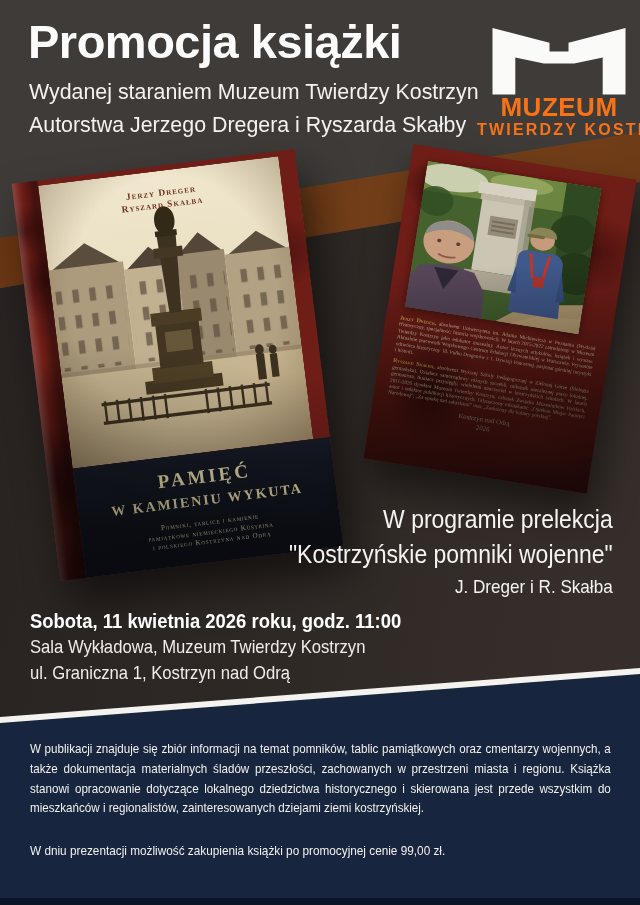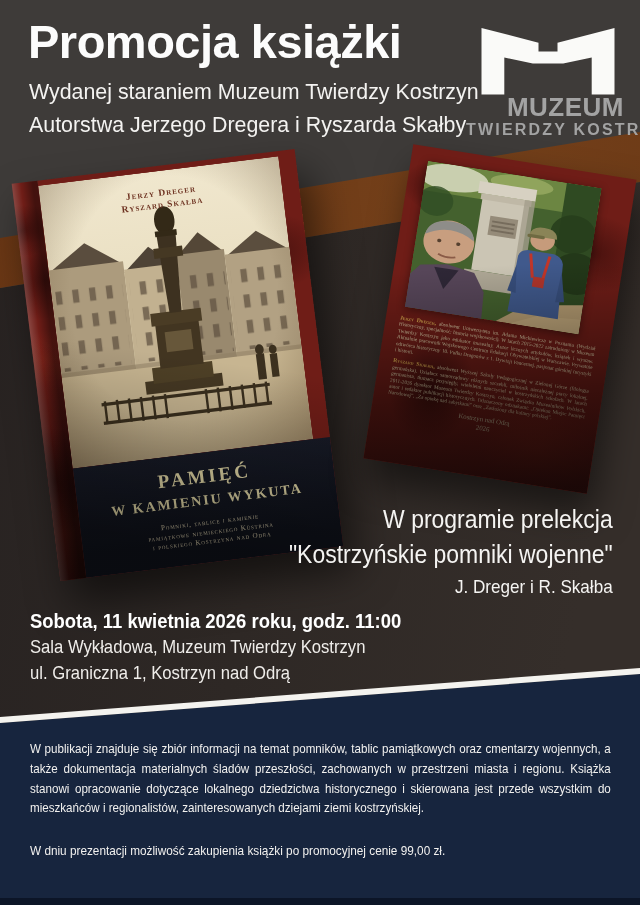--- a/index.html
+++ b/index.html
@@ -31,21 +31,21 @@
     content:"";position:absolute;left:0;right:0;bottom:0;height:7px;background:#0C1527;
   }
 
   
   #hdr-title{left:28px;top:14px;color:#FCFCFC;font-size:47px;font-weight:700;letter-spacing:-.5px;white-space:nowrap;}
   .hdr-sub{left:29px;color:#F4F3F1;font-size:22.5px;white-space:nowrap;transform:scaleX(.95);transform-origin:0 0;}
   #hdr-sub1{top:79px;}
   #hdr-sub2{top:112px;}
 
   
-  #logo{left:472px;top:22px;width:152px;text-align:right;color:#a3a3a3;}
+  #logo{left:483px;top:22px;width:152px;text-align:center;color:#f97316;}
   #logo svg{display:block;width:152px;height:74px;}
   #logo-name{position:absolute;left:0;right:0;top:70px;font-size:26px;font-weight:700;letter-spacing:.5px;white-space:nowrap;}
   #logo-subname{position:absolute;left:-6px;right:-6px;top:99px;font-size:16px;font-weight:700;letter-spacing:2.2px;white-space:nowrap;}
 
   
   .marble{
     background-color:#6F1D17;
     background-image:
       radial-gradient(ellipse 60px 40px at 15% 12%,rgba(25,4,4,.55),transparent 65%),
       radial-gradient(ellipse 90px 60px at 85% 25%,rgba(32,6,5,.5),transparent 65%),

